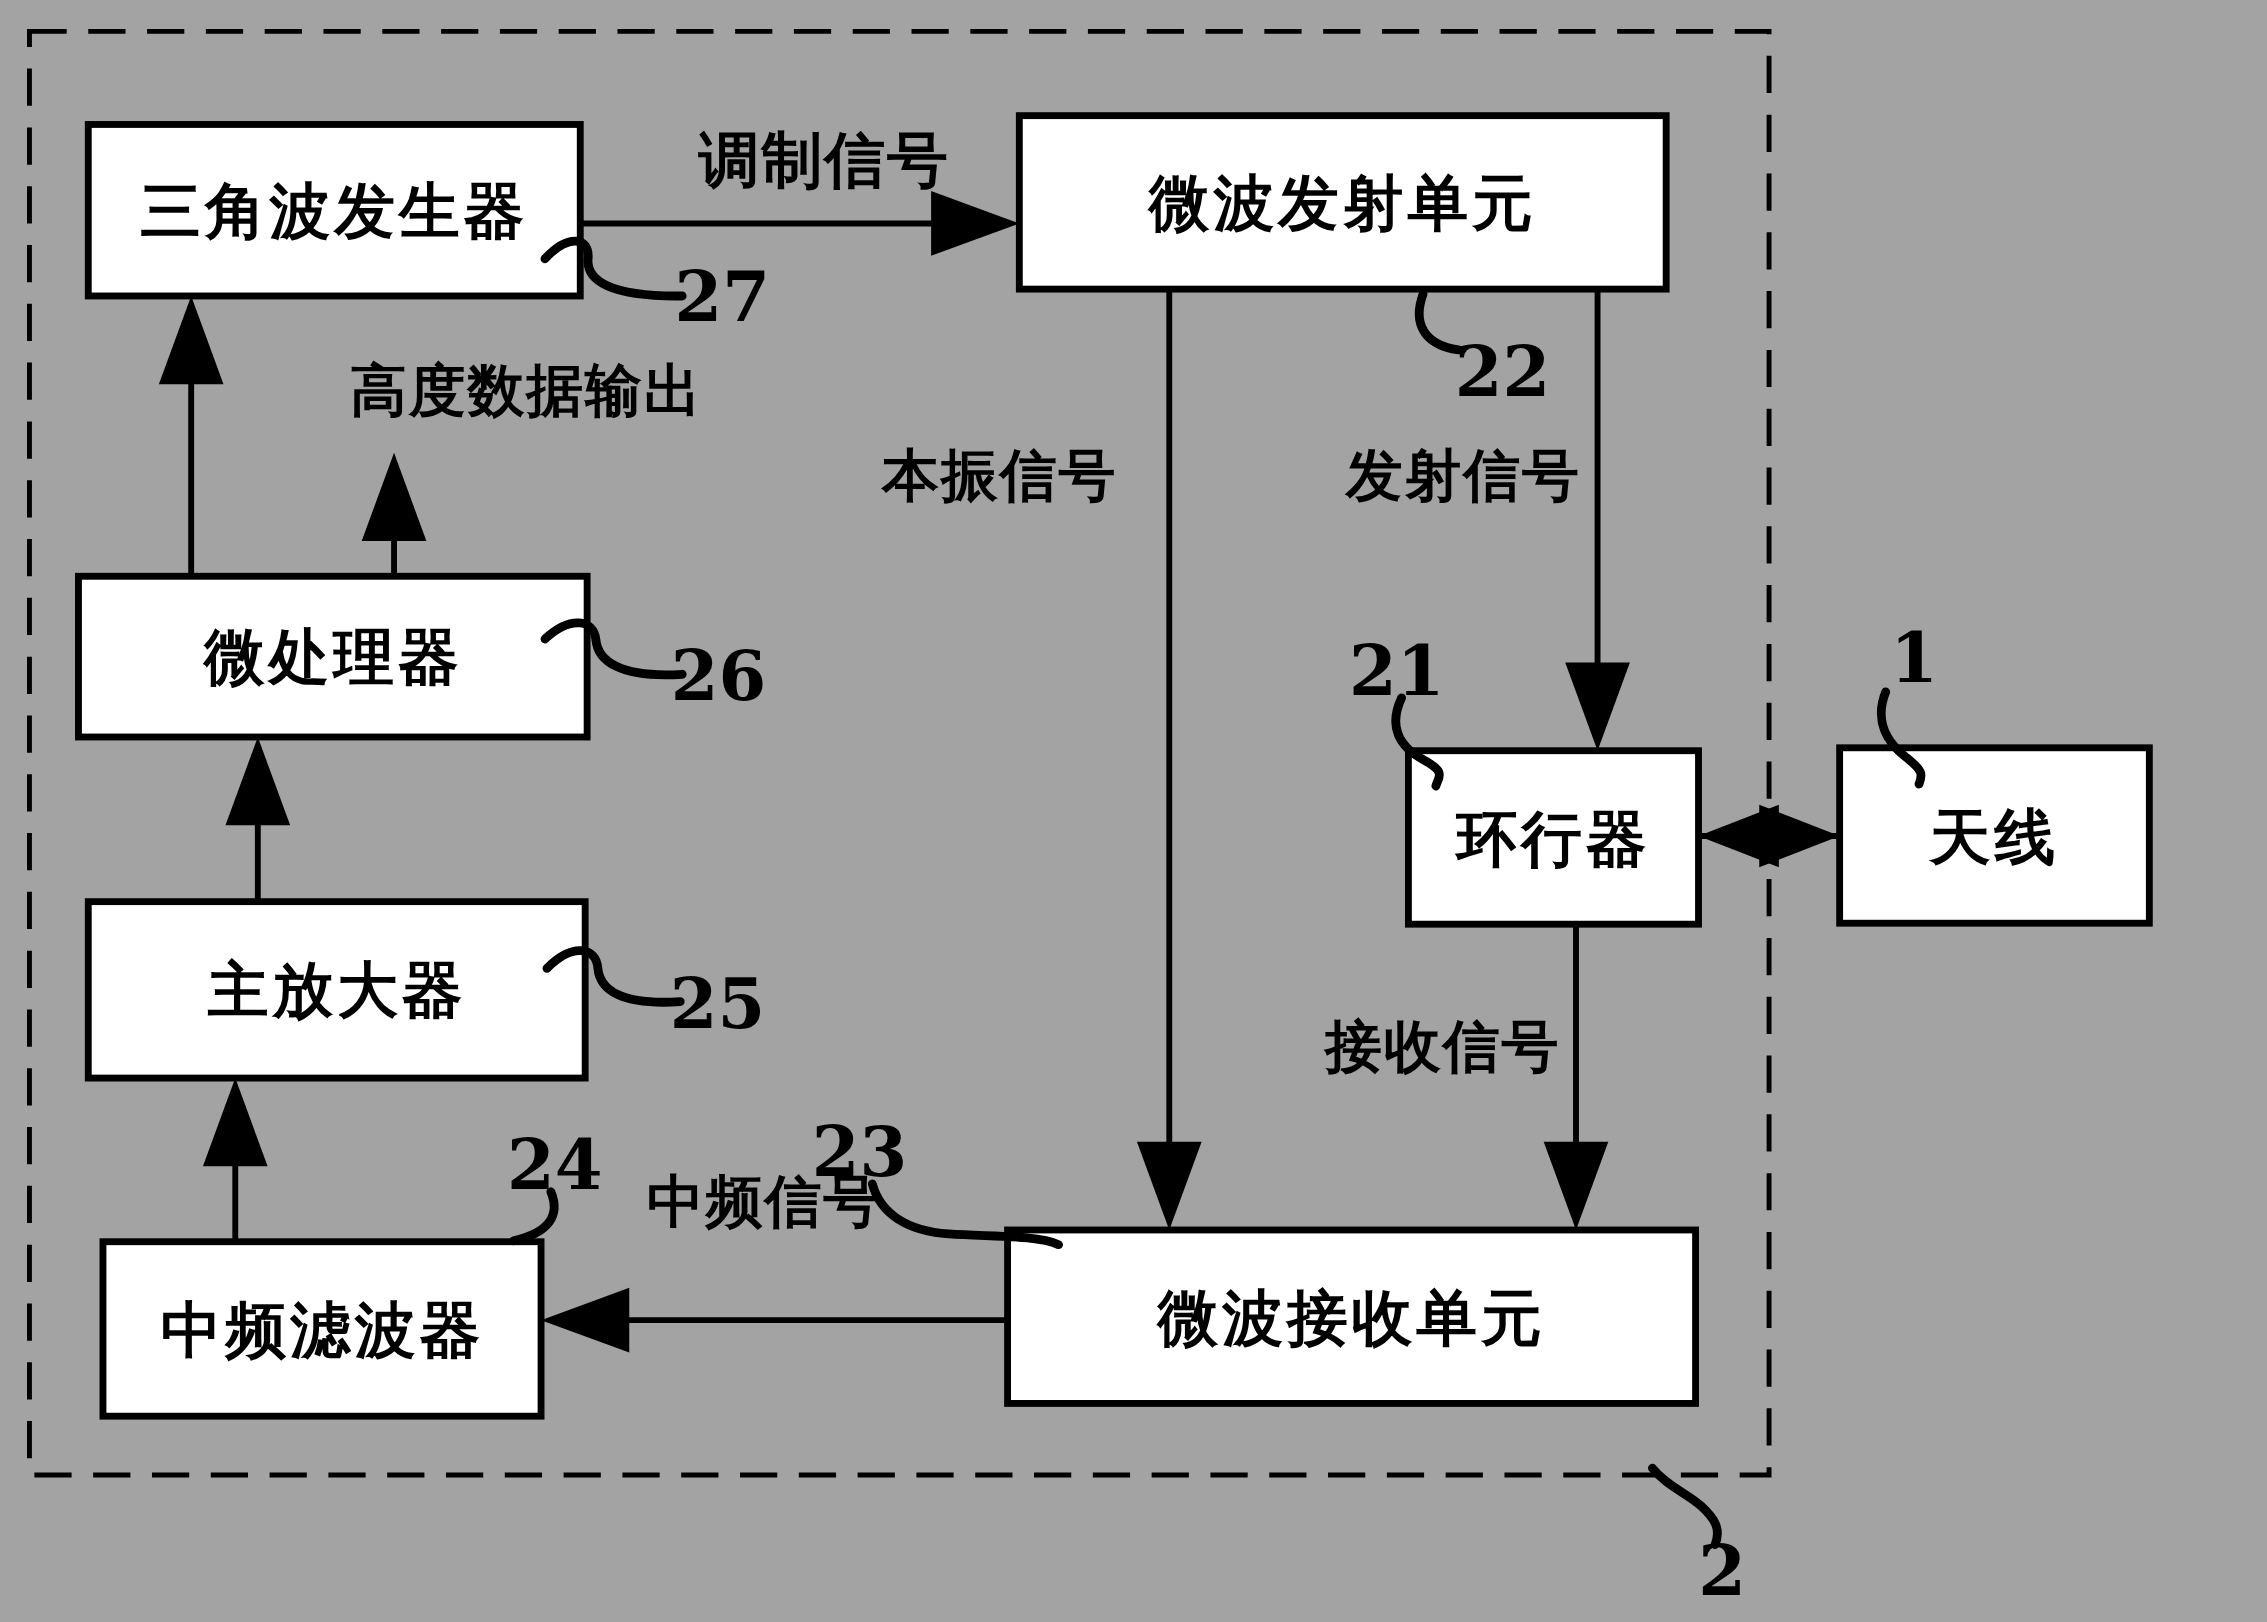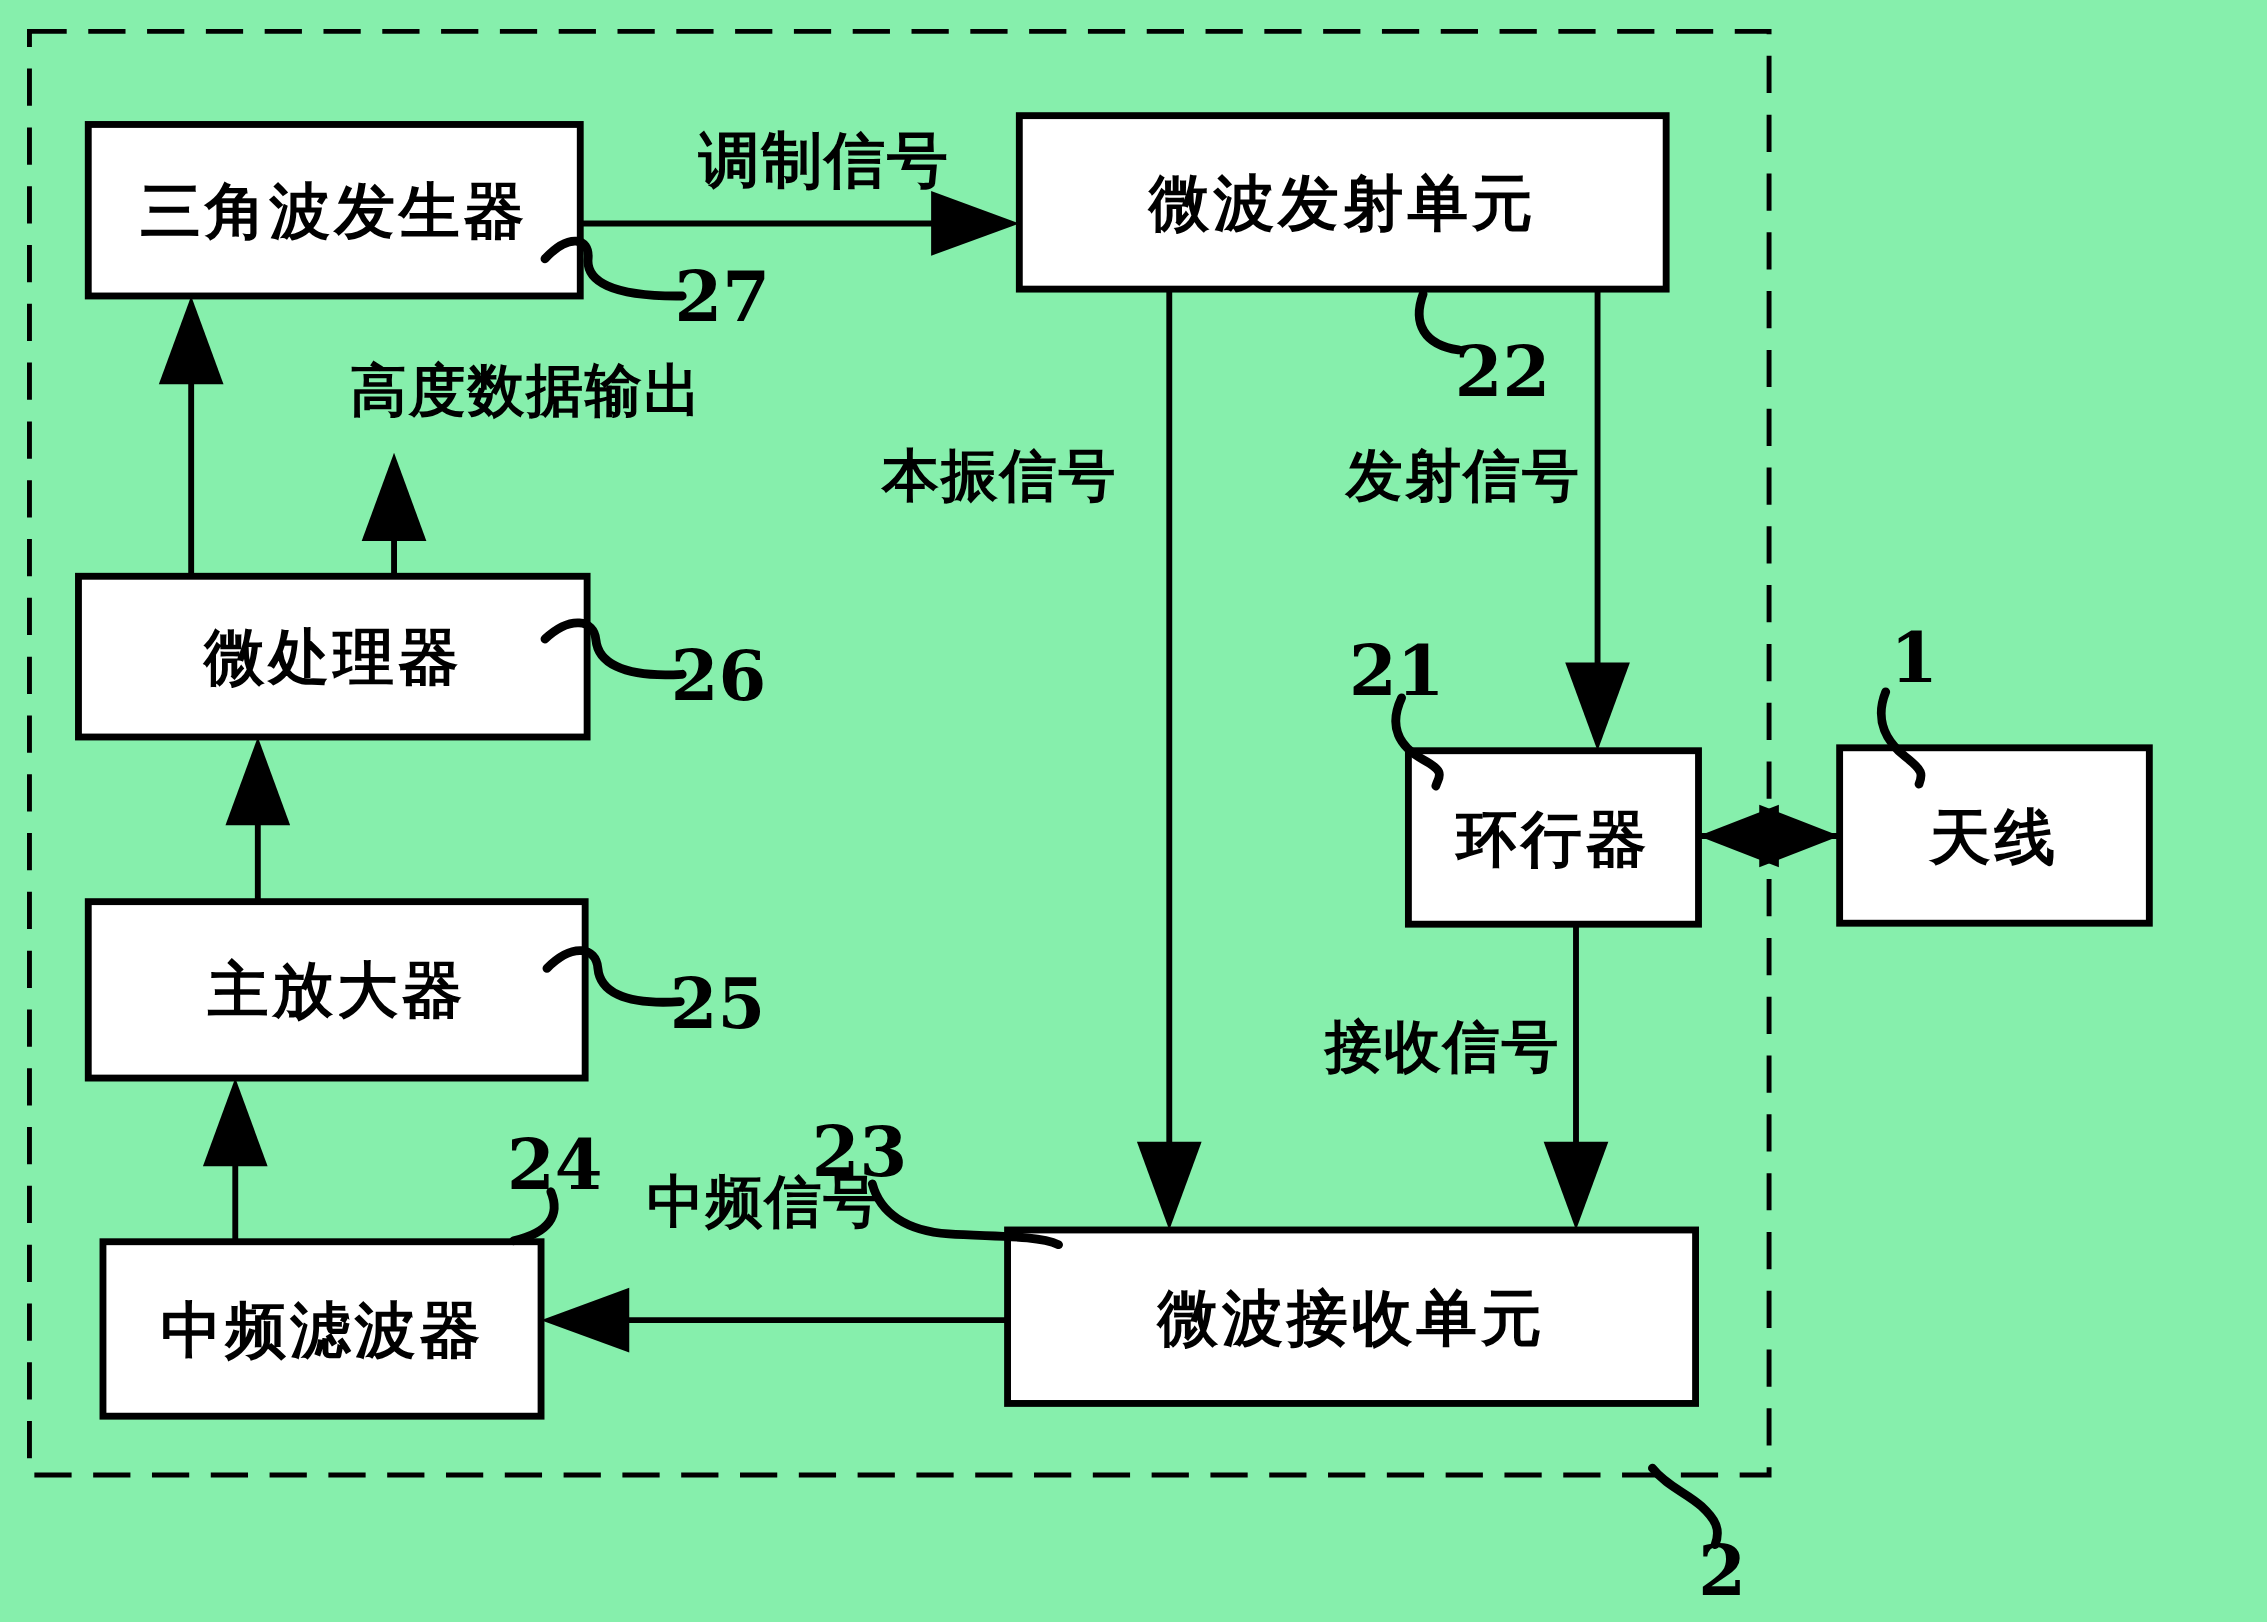--- a/index.html
+++ b/index.html
@@ -1,16 +1,16 @@
 <!DOCTYPE html>
 <html><head>
 <meta charset="utf-8">
 <style>
   html,body{margin:0;padding:0;background:#ffffff;}
-  .stage{position:relative;width:2267px;height:1622px;background:#86efac;overflow:hidden;}
+  .stage{position:relative;width:2267px;height:1622px;background:#a3a3a3;overflow:hidden;}
   svg{position:absolute;left:0;top:0;}
   .box-rect{fill:#ffffff;stroke:#000000;stroke-width:7;}
   .dash-rect{fill:none;stroke:#000000;stroke-width:5;stroke-dasharray:38 22;}
   .wire{stroke:#000000;stroke-width:6;fill:none;}
   .head{fill:#000000;stroke:none;}
   .squig{fill:none;stroke:#000000;stroke-width:9;stroke-linecap:round;}
   .box-label{font-family:"Liberation Sans","DejaVu Sans",sans-serif;font-weight:700;
              font-size:62px;letter-spacing:4px;fill:#000000;text-anchor:middle;}
   .sig-label{font-family:"Liberation Sans","DejaVu Sans",sans-serif;font-weight:700;
              font-size:58px;letter-spacing:2px;fill:#000000;}

